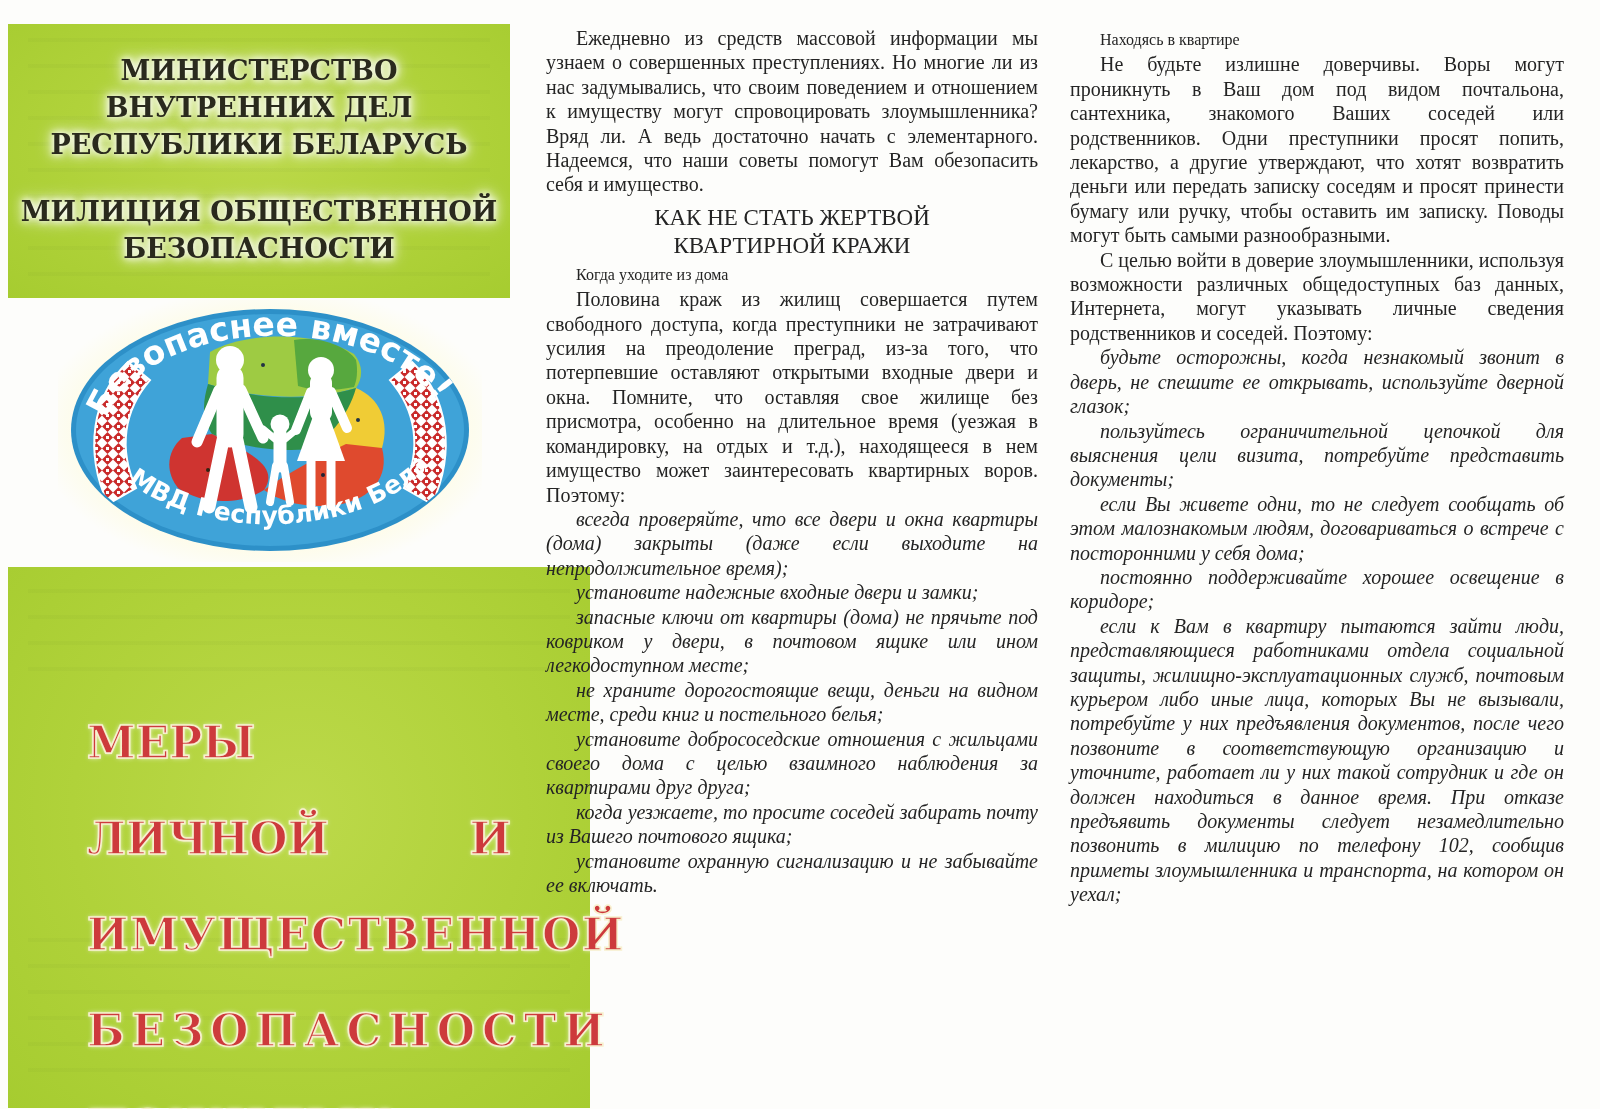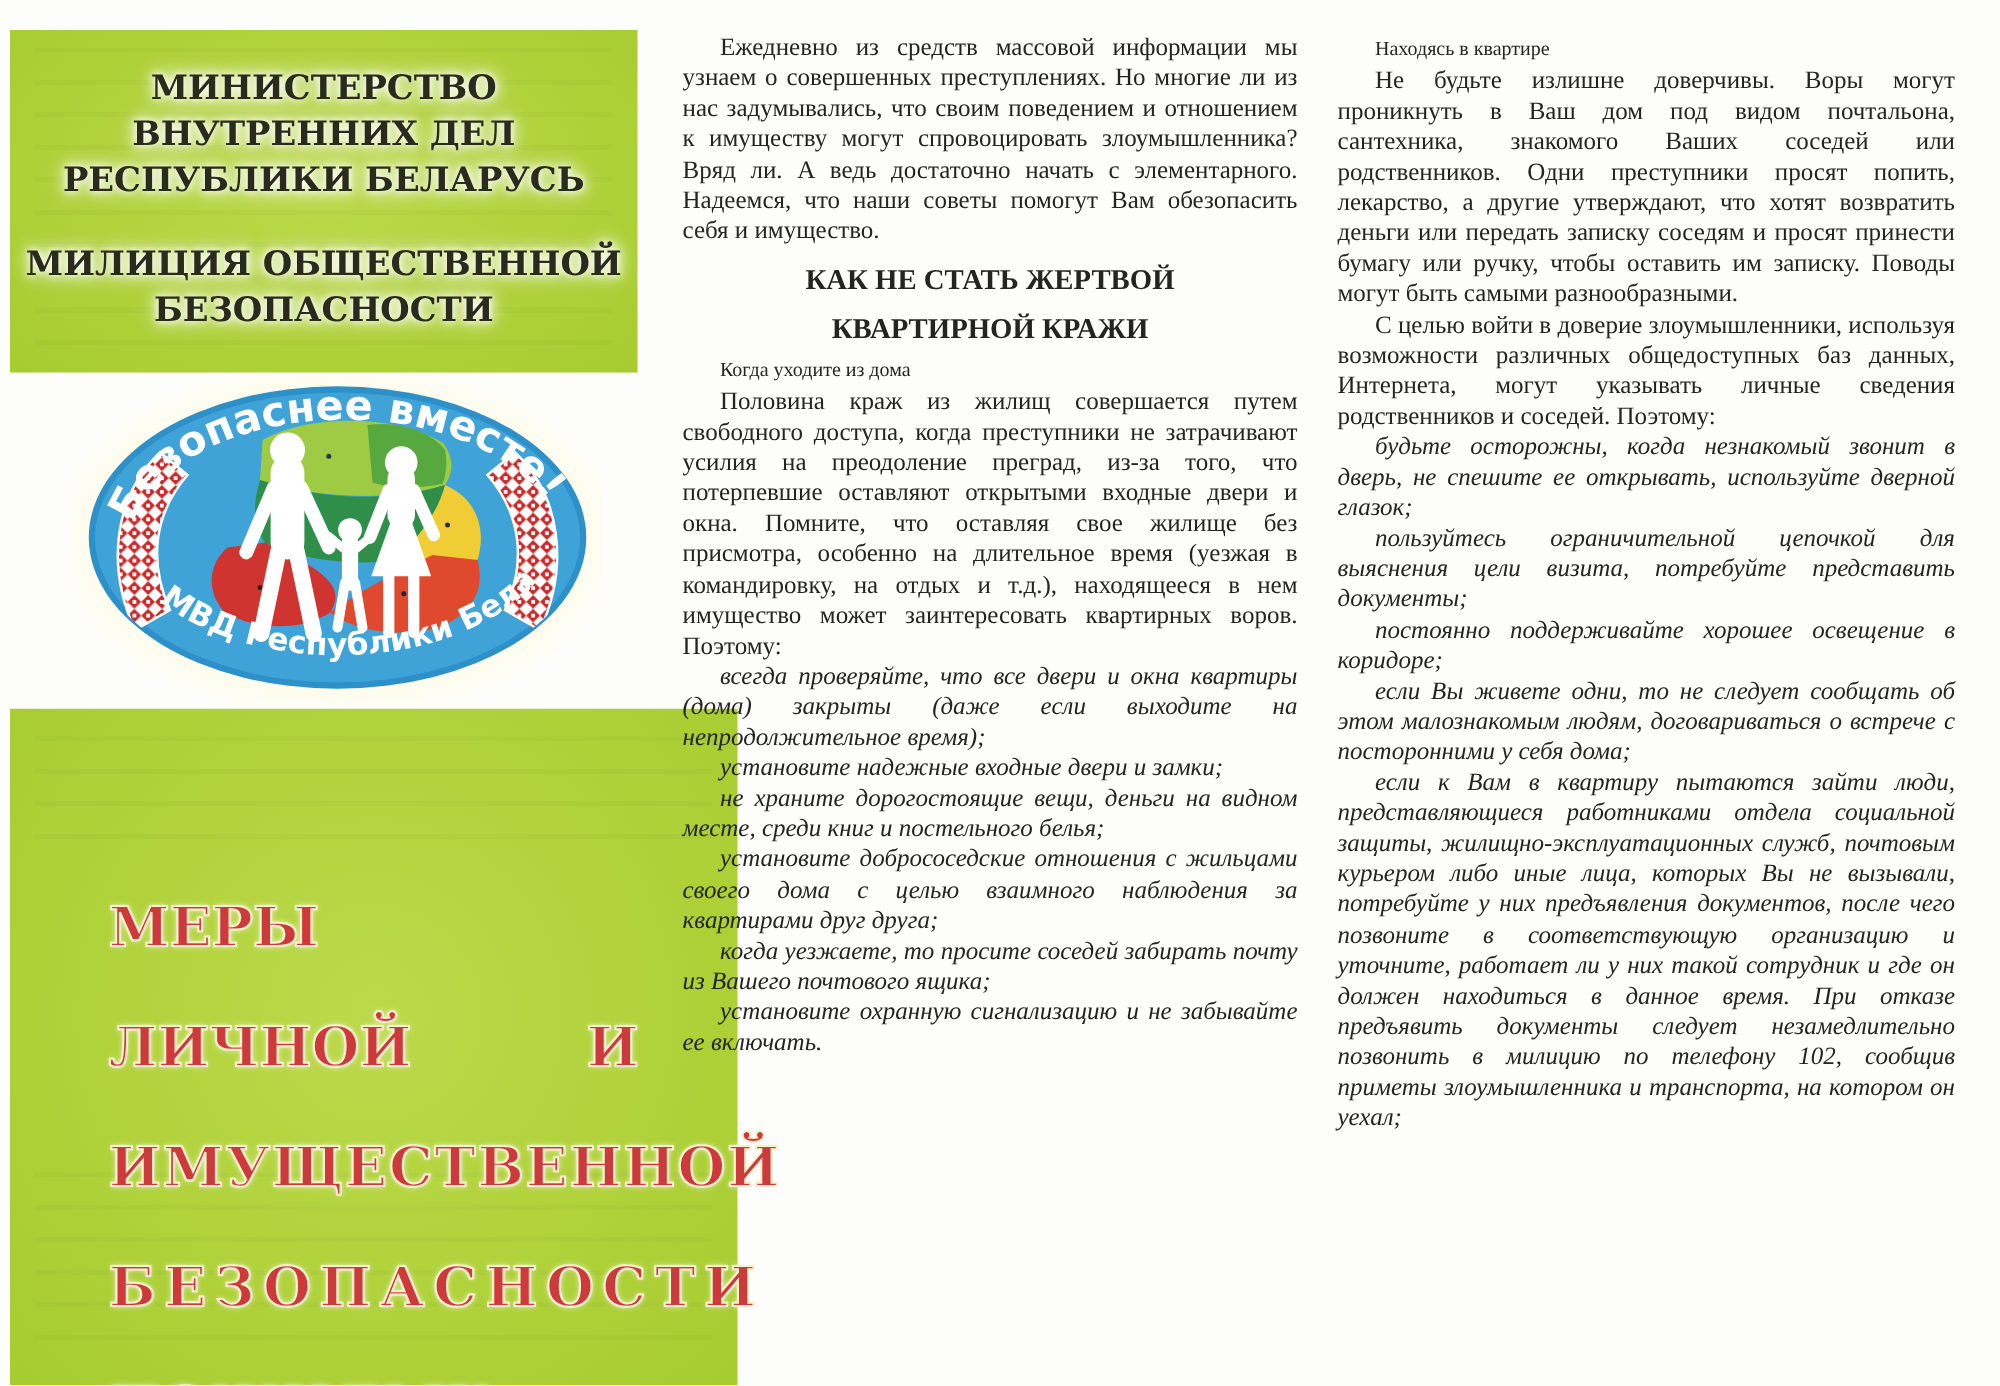--- a/index.html
+++ b/index.html
@@ -45,21 +45,21 @@
     background:radial-gradient(ellipse at 50% 50%, rgba(255,250,190,.95) 0%, rgba(255,250,200,.55) 55%, rgba(255,250,200,0) 78%);
   }
   
   .col{position:absolute;text-align:justify;font-size:20px;line-height:24.4px;}
   #col-mid{left:546px;top:26px;width:492px;}
   #col-right{left:1070px;top:28px;width:494px;}
   .col p{margin:0;text-indent:30px;}
   .col .tip{font-style:italic;}
   .section-title{
     text-align:center;text-indent:0;white-space:pre-line;
-    font-size:23px;line-height:39px;margin:7px 0 3px 0;font-weight:bold;
+    font-size:23px;line-height:28px;margin:7px 0 3px 0;font-weight:normal;
   }
   .subhead{font-weight:normal;text-indent:26px;font-size:16px;}
 </style>
 </head>
 <body>
 
 <div id="ministry-box" class="greenbox">
   <div class="bleed" style="top:14px;height:246px;"></div>
   <div class="ministry-text">МИНИСТЕРСТВО
 ВНУТРЕННИХ ДЕЛ
@@ -154,28 +154,29 @@
 </div>
 
 <div id="col-mid" class="col">
   <p>Ежедневно из средств массовой информации мы узнаем о совершенных преступлениях. Но многие ли из нас задумывались, что своим поведением и отношением к имуществу могут спровоцировать злоумышленника? Вряд ли. А ведь достаточно начать с элементарного. Надеемся, что наши советы помогут Вам обезопасить себя и имущество.</p>
   <h3 class="section-title">КАК НЕ СТАТЬ ЖЕРТВОЙ
 КВАРТИРНОЙ КРАЖИ</h3>
   <p class="subhead">Когда уходите из дома</p>
   <p>Половина краж из жилищ совершается путем свободного доступа, когда преступники не затрачивают усилия на преодоление преград, из-за того, что потерпевшие оставляют открытыми входные двери и окна. Помните, что оставляя свое жилище без присмотра, особенно на длительное время (уезжая в командировку, на отдых и т.д.), находящееся в нем имущество может заинтересовать квартирных воров. Поэтому:</p>
   <p class="tip">всегда проверяйте, что все двери и окна квартиры (дома) закрыты (даже если выходите на непродолжительное время);</p>
   <p class="tip">установите надежные входные двери и замки;</p>
+  <p class="tip">запасные ключи от квартиры (дома) не прячьте под ковриком у двери, в почтовом ящике или ином легкодоступном месте;</p>
   <p class="tip">не храните дорогостоящие вещи, деньги на видном месте, среди книг и постельного белья;</p>
   <p class="tip">установите добрососедские отношения с жильцами своего дома с целью взаимного наблюдения за квартирами друг друга;</p>
   <p class="tip">когда уезжаете, то просите соседей забирать почту из Вашего почтового ящика;</p>
   <p class="tip">установите охранную сигнализацию и не забывайте ее включать.</p>
 </div>
 
 <div id="col-right" class="col">
   <p class="subhead">Находясь в квартире</p>
   <p>Не будьте излишне доверчивы. Воры могут проникнуть в Ваш дом под видом почтальона, сантехника, знакомого Ваших соседей или родственников. Одни преступники просят попить, лекарство, а другие утверждают, что хотят возвратить деньги или передать записку соседям и просят принести бумагу или ручку, чтобы оставить им записку. Поводы могут быть самыми разнообразными.</p>
   <p>С целью войти в доверие злоумышленники, используя возможности различных общедоступных баз данных, Интернета, могут указывать личные сведения родственников и соседей. Поэтому:</p>
   <p class="tip">будьте осторожны, когда незнакомый звонит в дверь, не спешите ее открывать, используйте дверной глазок;</p>
   <p class="tip">пользуйтесь ограничительной цепочкой для выяснения цели визита, потребуйте представить документы;</p>
+  <p class="tip">если Вы живете одни, то не следует сообщать об этом малознакомым людям, договариваться о встрече с посторонними у себя дома;</p>
   <p class="tip">постоянно поддерживайте хорошее освещение в коридоре;</p>
-  <p class="tip">если Вы живете одни, то не следует сообщать об этом малознакомым людям, договариваться о встрече с посторонними у себя дома;</p>
   <p class="tip">если к Вам в квартиру пытаются зайти люди, представляющиеся работниками отдела социальной защиты, жилищно-эксплуатационных служб, почтовым курьером либо иные лица, которых Вы не вызывали, потребуйте у них предъявления документов, после чего позвоните в соответствующую организацию и уточните, работает ли у них такой сотрудник и где он должен находиться в данное время. При отказе предъявить документы следует незамедлительно позвонить в милицию по телефону 102, сообщив приметы злоумышленника и транспорта, на котором он уехал;</p>
 </div>
 
 </body></html>

